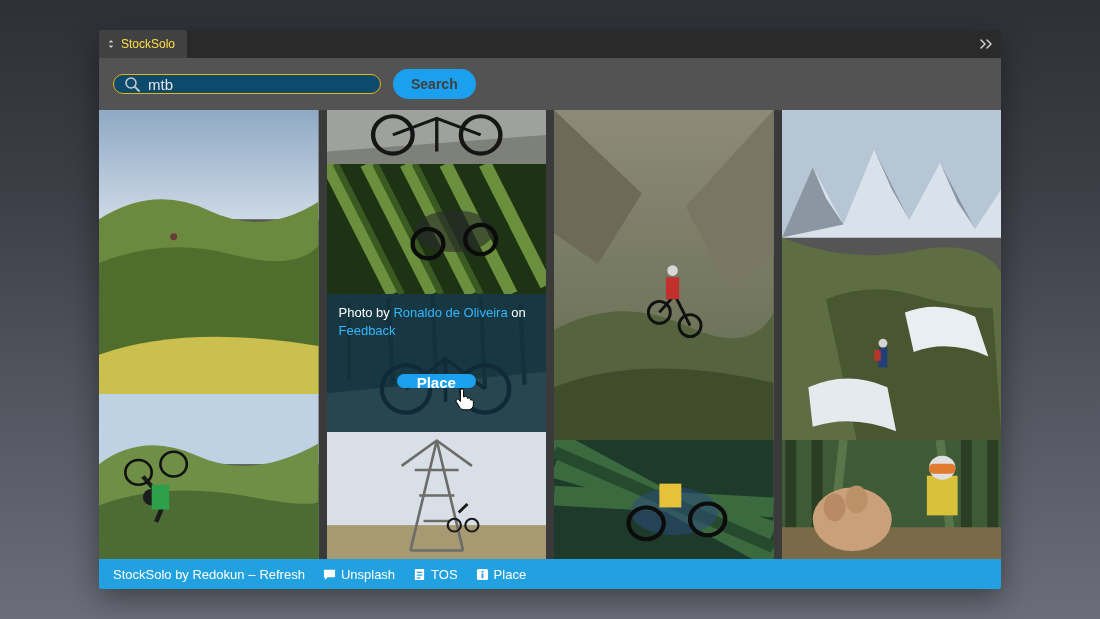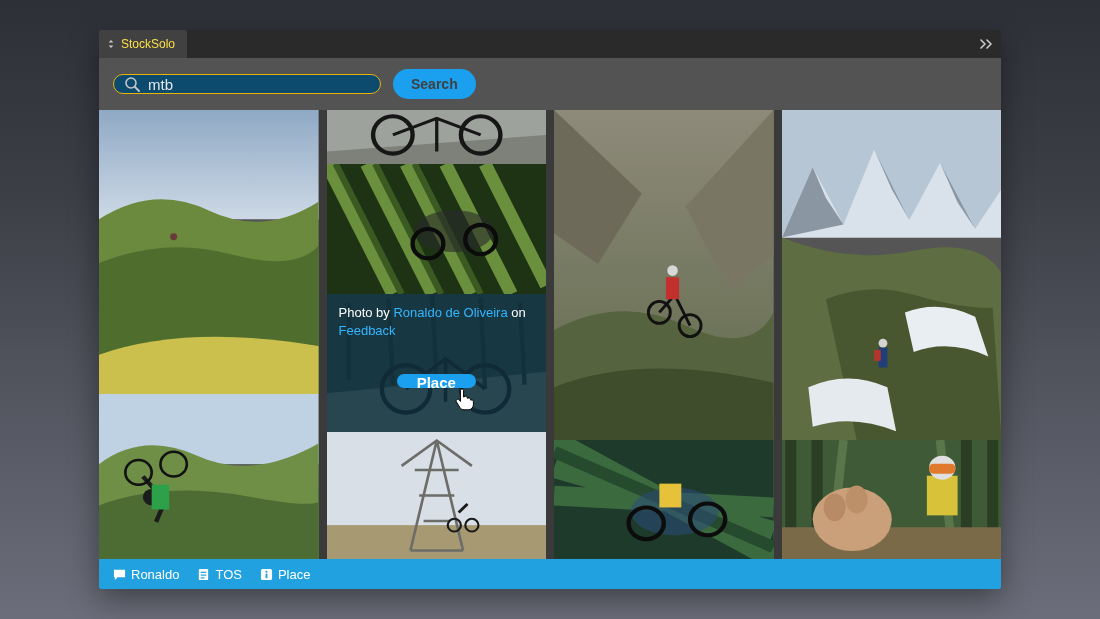--- a/index.html
+++ b/index.html
@@ -379,27 +379,31 @@
             <circle cx="73" cy="14" r="6" fill="#e0e0e0"></circle>
             <rect x="67" y="12" width="12" height="5" rx="2" fill="#e07a2c"></rect>
           </svg>
         </div>
       </div>
 
     </div>
   </div>
 
   <div class="footer">
+    <span class="brand">
+      <span>StockSolo by Redokun – </span>
+      <a href="#">Refresh</a>
+    </span>
     <a href="#">
       <span class="icon">
         <svg viewBox="0 0 14 14">
             <path d="M1 2h12v8H5l-3 3V10H1z" fill="#fff"></path>
           </svg>
       </span>
-      <span>Ronaldo</span>
+      <span>Unsplash</span>
     </a>
     <a href="#">
       <span class="icon">
         <svg viewBox="0 0 14 14">
             <rect x="2" y="1" width="10" height="12" rx="1" fill="#fff"></rect>
             <rect x="4" y="4" width="6" height="1.3" fill="#22a1e0"></rect>
             <rect x="4" y="7" width="6" height="1.3" fill="#22a1e0"></rect>
             <rect x="4" y="10" width="4" height="1.3" fill="#22a1e0"></rect>
           </svg>
       </span>

